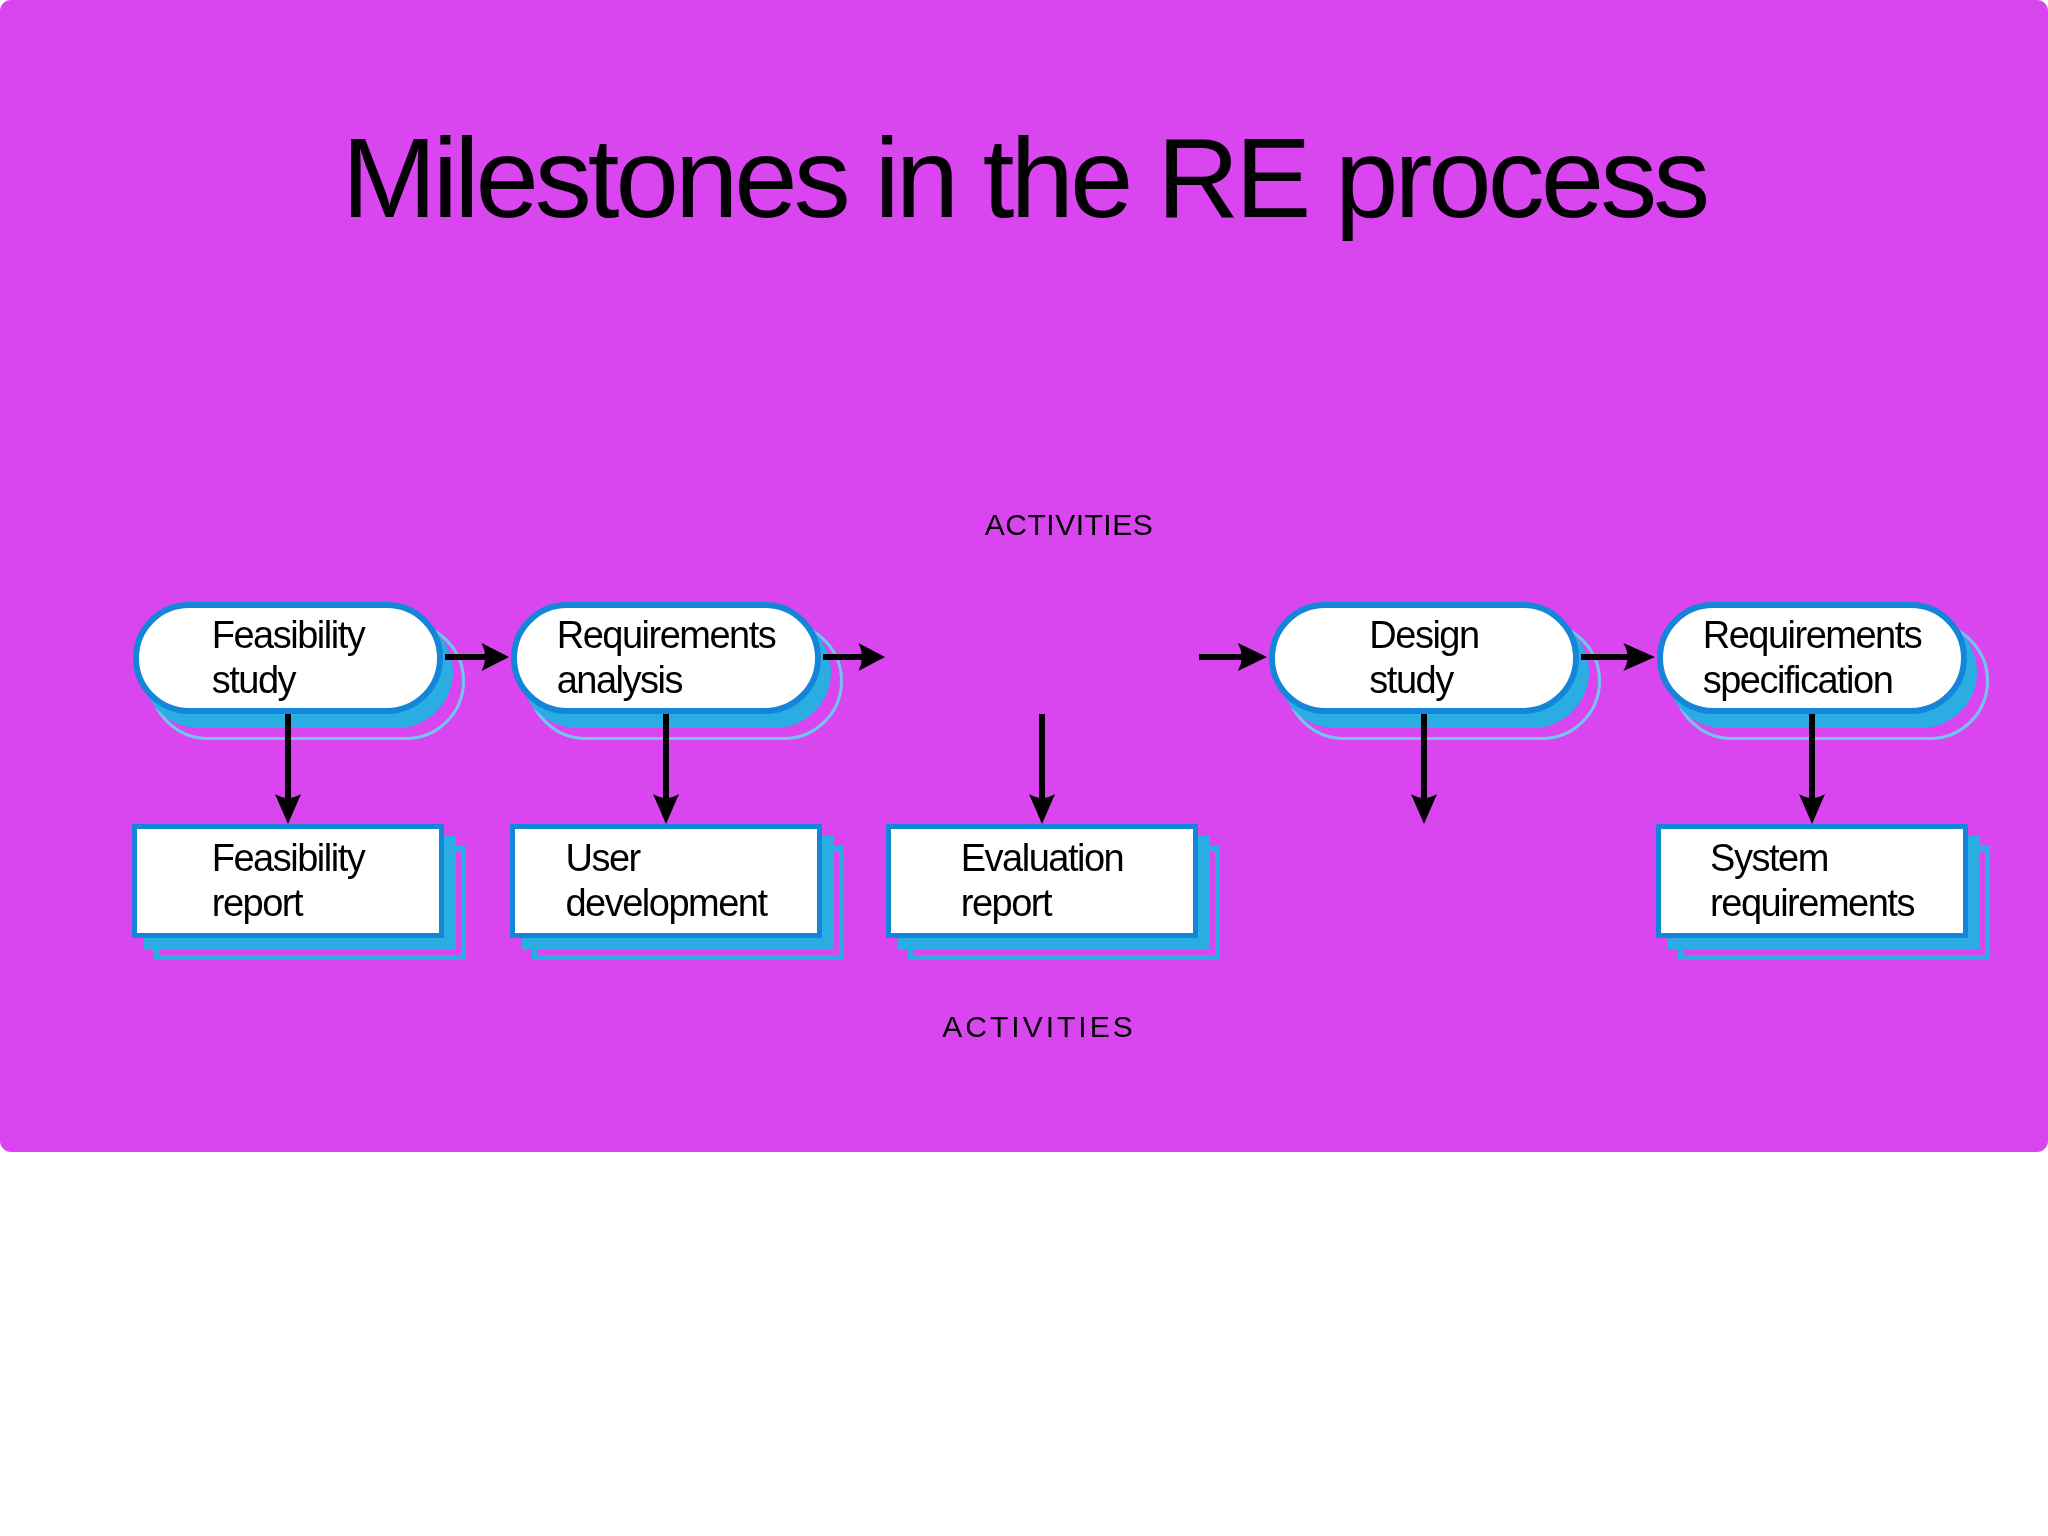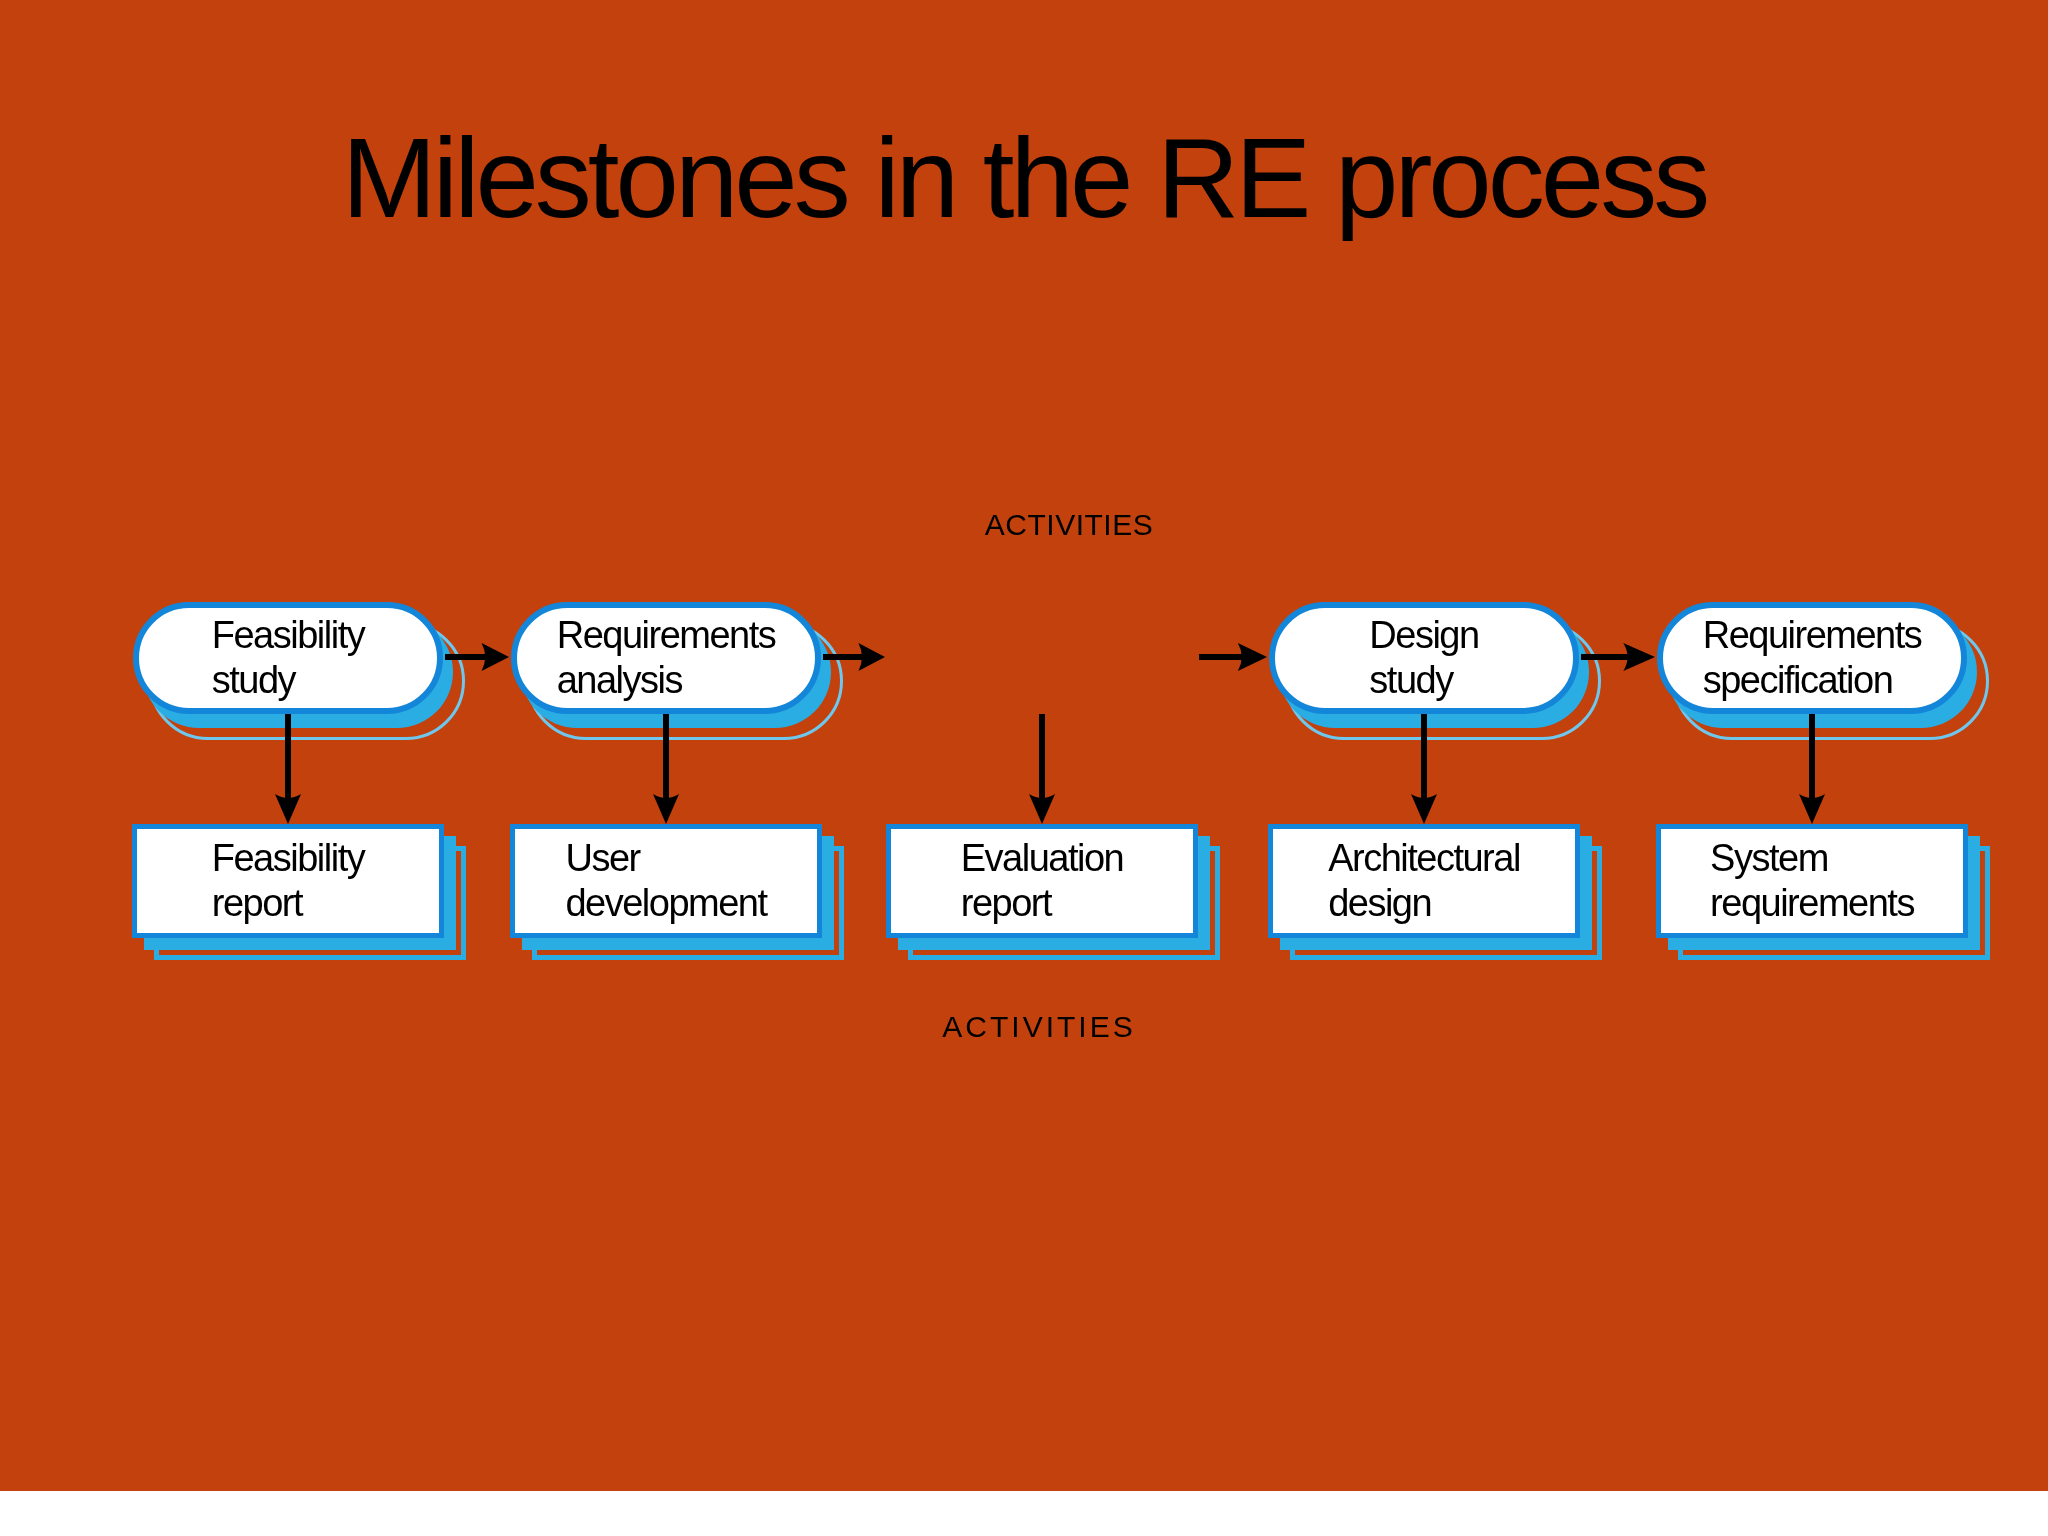--- a/index.html
+++ b/index.html
@@ -1,18 +1,18 @@
 <!DOCTYPE html>
 <html><head>
 <meta charset="utf-8">
 <style>
   html,body{margin:0;padding:0;background:#fff;}
   .canvas{
-    position:relative;width:2048px;height:1491px;background:#c2410c;overflow:hidden;
-    font-family:"Liberation Sans","DejaVu Sans",sans-serif;color:#000;
+    position:relative;width:2048px;height:1152px;background:#d946ef;overflow:hidden;
+    font-family:"Liberation Sans","DejaVu Sans",sans-serif;color:#000;border-radius:11px;
   }
   .title{
     position:absolute;top:112px;left:1024px;transform:translateX(-50%);
     margin:0;font-size:114px;font-weight:400;letter-spacing:-4px;white-space:nowrap;
     color:#000;
   }
   .section-label{
     position:absolute;transform:translateX(-50%);font-size:30px;color:#000;white-space:nowrap;
   }
   .activities-label{top:508px;left:1041px;letter-spacing:0.5px;margin-left:28px;}
@@ -161,28 +161,20 @@
     </div>
   </div>
   <div class="milestone m2">
     <div class="shadow2"></div>
     <div class="shadow1"></div>
     <div class="body">
       <span class="node-label">Evaluation
 report</span>
     </div>
   </div>
-  <div class="milestone m3">
-    <div class="shadow2"></div>
-    <div class="shadow1"></div>
-    <div class="body">
-      <span class="node-label">Architectural
-design</span>
-    </div>
-  </div>
   <div class="milestone m4">
     <div class="shadow2"></div>
     <div class="shadow1"></div>
     <div class="body">
       <span class="node-label">System
 requirements</span>
     </div>
   </div>
 
   <div class="section-label milestones-label">ACTIVITIES</div>

